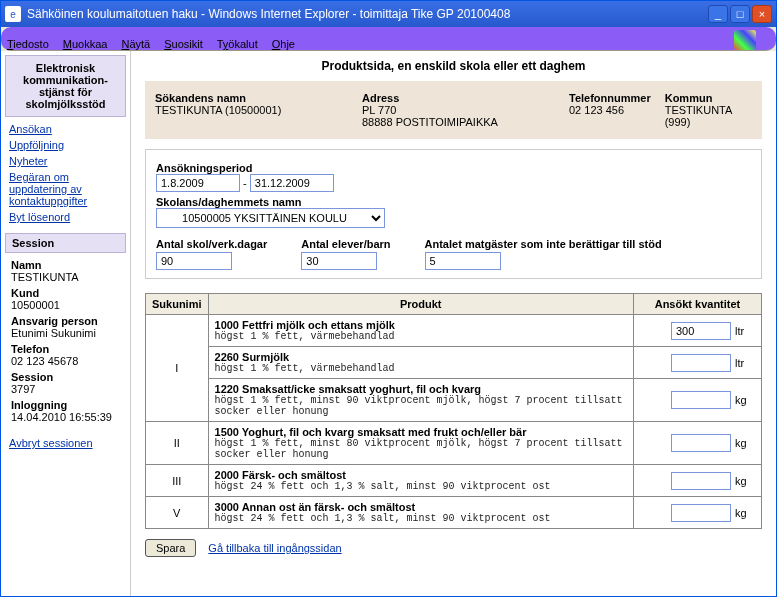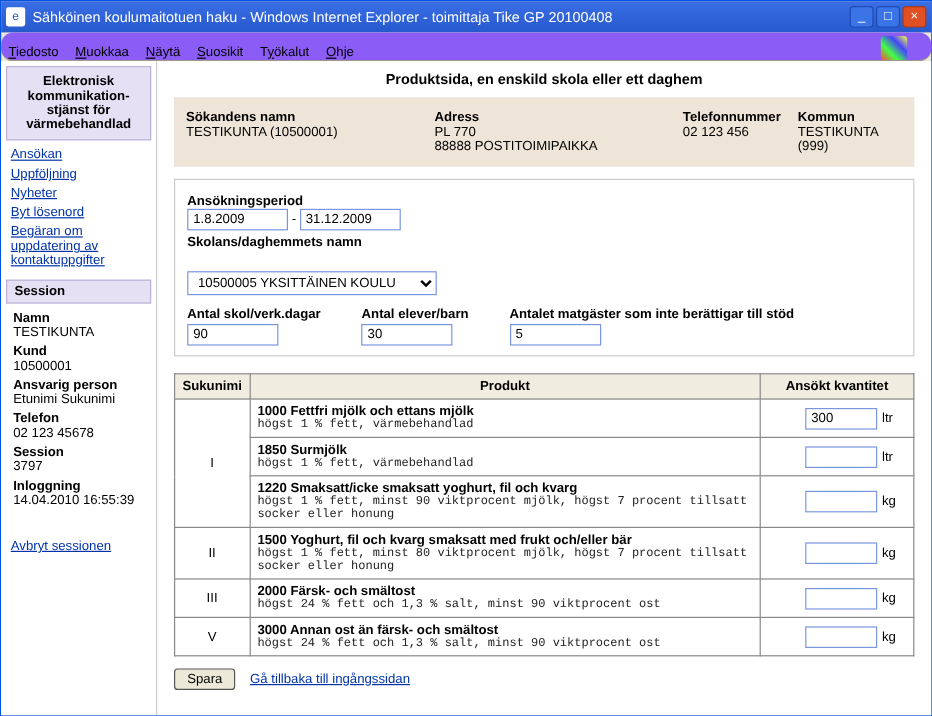--- a/index.html
+++ b/index.html
@@ -25,21 +25,21 @@
 .side-info .val { color: #000; }
 .main { flex: 1; padding: 8px 14px; overflow: auto; }
 .page-title { text-align: center; font-weight: bold; font-size: 12px; margin-bottom: 8px; }
 .applicant-box { background: #eee4d8; padding: 11px 10px; display: flex; gap: 24px; margin-bottom: 10px; }
 .applicant-box .col { flex: 1; }
 .applicant-box .colhead { font-weight: bold; }
 .form-box { border: 1px solid #ccc; padding: 8px 10px; margin-bottom: 14px; }
 .form-box .row-label { font-weight: bold; margin-top: 4px; }
 .form-box input[type=text], .form-box select { border: 1px solid #7a96df; background: #fff; padding: 2px 4px; font-family: inherit; font-size: 11px; }
 .period-row input { width: 84px; }
-.school-select { width: 208px; margin-top: 18px; }
+.school-select { width: 229px; margin-top: 0; text-align: center; }
 .counts-row { display: flex; gap: 34px; margin-top: 6px; }
 .counts-row input { width: 76px; margin-top:2px;}
 .counts-row .col3 { flex: 1; }
 table.products { width: 100%; border-collapse: collapse; }
 table.products th, table.products td { border: 1px solid #888; padding: 4px 6px; vertical-align: middle; }
 table.products th { background: #f0ecdf; font-weight: bold; font-size: 11px; }
 table.products th.k { width: 62px; }
 table.products th.q { width: 128px; }
 table.products td.cat { text-align: center; font-weight: normal; }
 table.products td.prod .name { font-weight: bold; }
@@ -70,27 +70,27 @@
     <span><u>M</u>uokkaa</span>
     <span><u>N</u>äytä</span>
     <span><u>S</u>uosikit</span>
     <span>T<u>y</u>ökalut</span>
     <span><u>O</u>hje</span>
     <span class="logo"></span>
   </div>
 
   <div class="content">
     <div class="sidebar">
-      <div class="side-head">Elektronisk kommunikation-stjänst för värmebehandlad</div>
+      <div class="side-head">Elektronisk kommunikation-stjänst för skolmjölksstöd</div>
       <div class="side-links" id="side-links">
           <a>Ansökan</a>
           <a>Uppföljning</a>
           <a>Nyheter</a>
+          <a>Begäran om uppdatering av kontaktuppgifter</a>
           <a>Byt lösenord</a>
-          <a>Begäran om uppdatering av kontaktuppgifter</a>
         </div>
       <div class="side-section-head">Session</div>
       <div id="session-info">
           <div class="side-info">
             <div class="lbl">Namn</div>
             <div class="val">TESTIKUNTA</div>
           </div>
           <div class="side-info">
             <div class="lbl">Kund</div>
             <div class="val">10500001</div>
@@ -105,21 +105,21 @@
           </div>
           <div class="side-info">
             <div class="lbl">Session</div>
             <div class="val">3797</div>
           </div>
           <div class="side-info">
             <div class="lbl">Inloggning</div>
             <div class="val">14.04.2010 16:55:39</div>
           </div>
         </div>
-      <div style="margin-top:24px; padding:0 4px;">
+      <div style="margin-top:12px; padding:0 4px;">
         <a style="color:#0033aa;text-decoration:underline;cursor:pointer;">Avbryt sessionen</a>
       </div>
     </div>
 
     <div class="main">
       <div class="page-title">Produktsida, en enskild skola eller ett daghem</div>
 
       <div class="applicant-box">
         <div class="col">
           <div class="colhead">Sökandens namn</div>
@@ -181,21 +181,21 @@
             <tr>
               <td class="cat" rowspan="3">I</td>
               <td class="prod">
                 <div class="name">1000 Fettfri mjölk och ettans mjölk</div>
                 <div class="desc">högst 1 % fett, värmebehandlad</div>
               </td>
               <td class="qty"><input type="text" value="300" style=""><span class="unit">ltr</span></td>
             </tr>
             <tr>
               <td class="prod">
-                <div class="name">1850 Surmjölk</div>
+                <div class="name">2260 Surmjölk</div>
                 <div class="desc">högst 1 % fett, värmebehandlad</div>
               </td>
               <td class="qty"><input type="text" value="" style=""><span class="unit">ltr</span></td>
             </tr>
             <tr>
               <td class="prod">
                 <div class="name">1220 Smaksatt/icke smaksatt yoghurt, fil och kvarg</div>
                 <div class="desc">högst 1 % fett, minst 90 viktprocent mjölk, högst 7 procent tillsatt socker eller honung</div>
               </td>
               <td class="qty"><input type="text" value="" style=""><span class="unit">kg</span></td>

